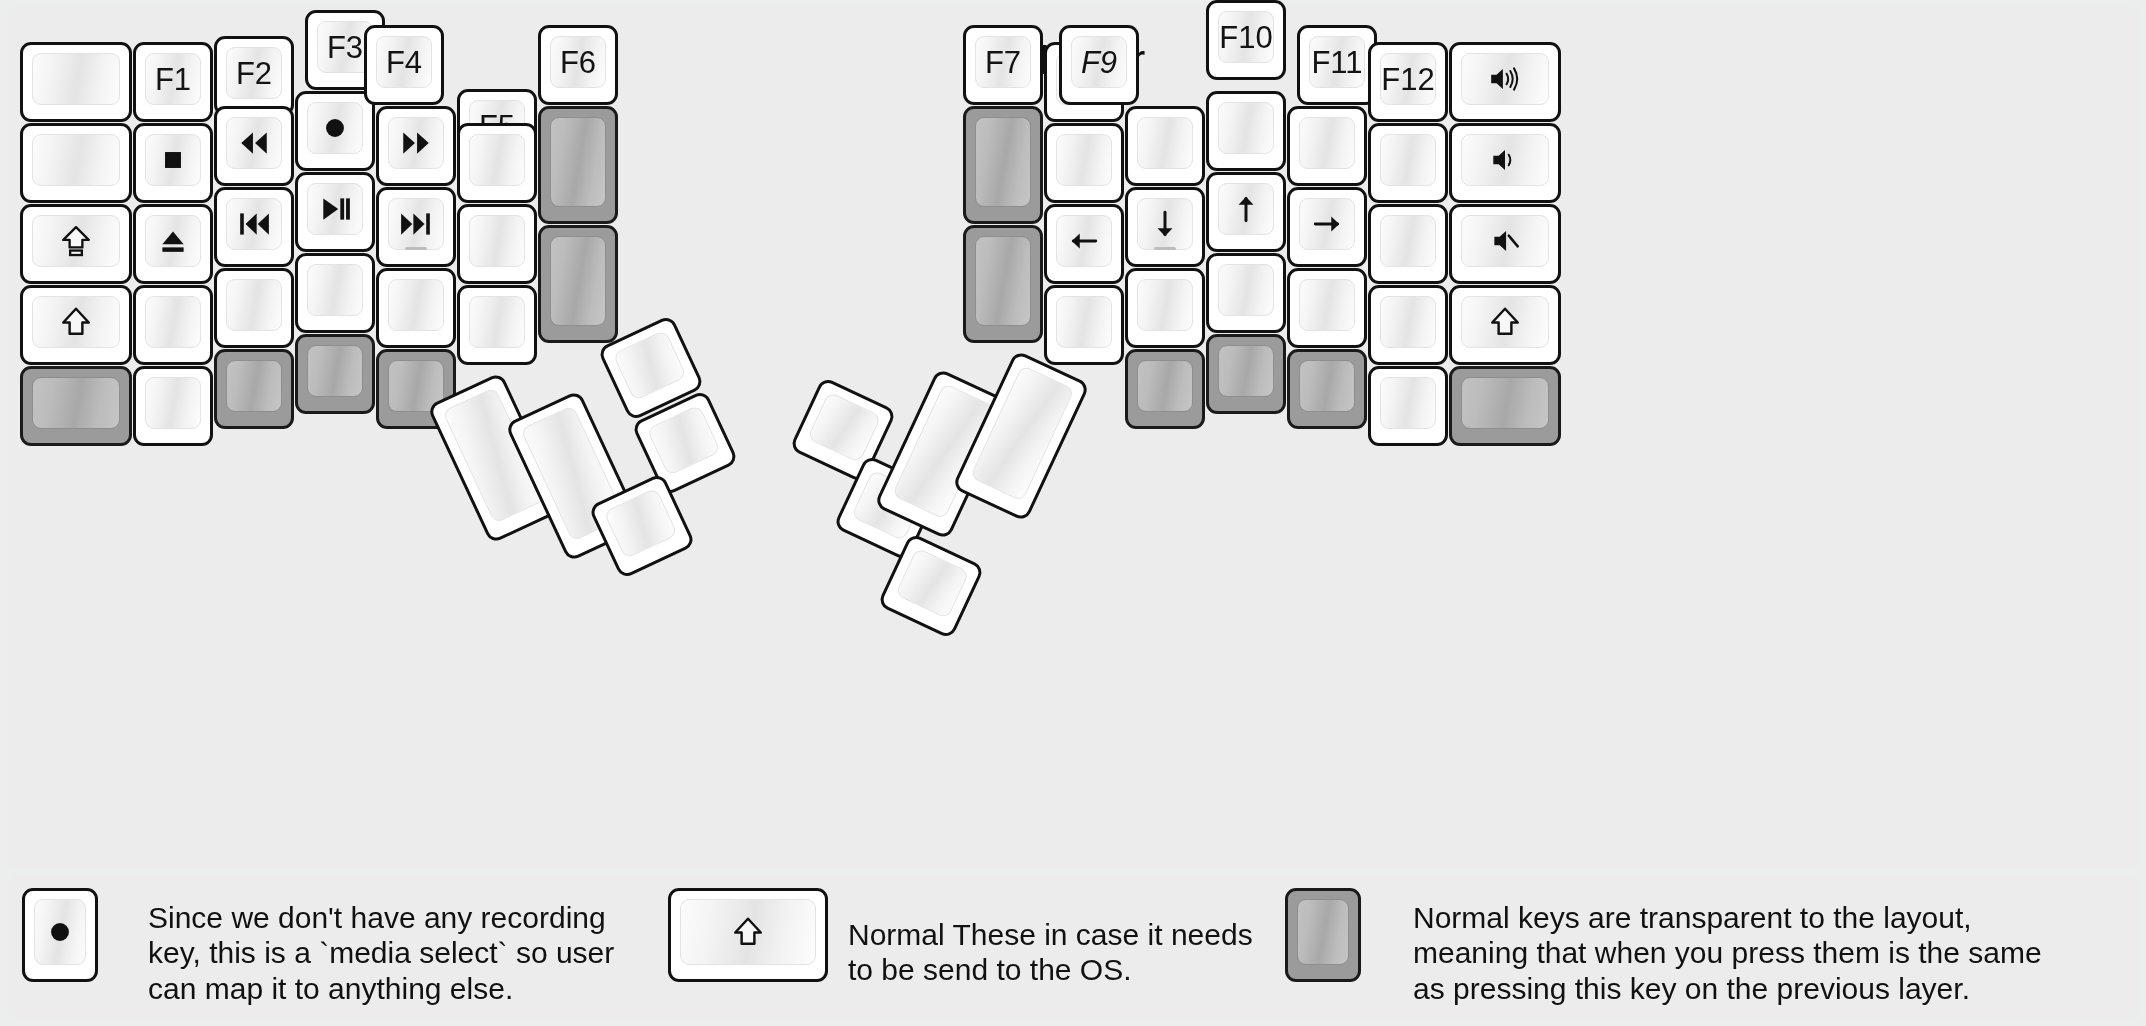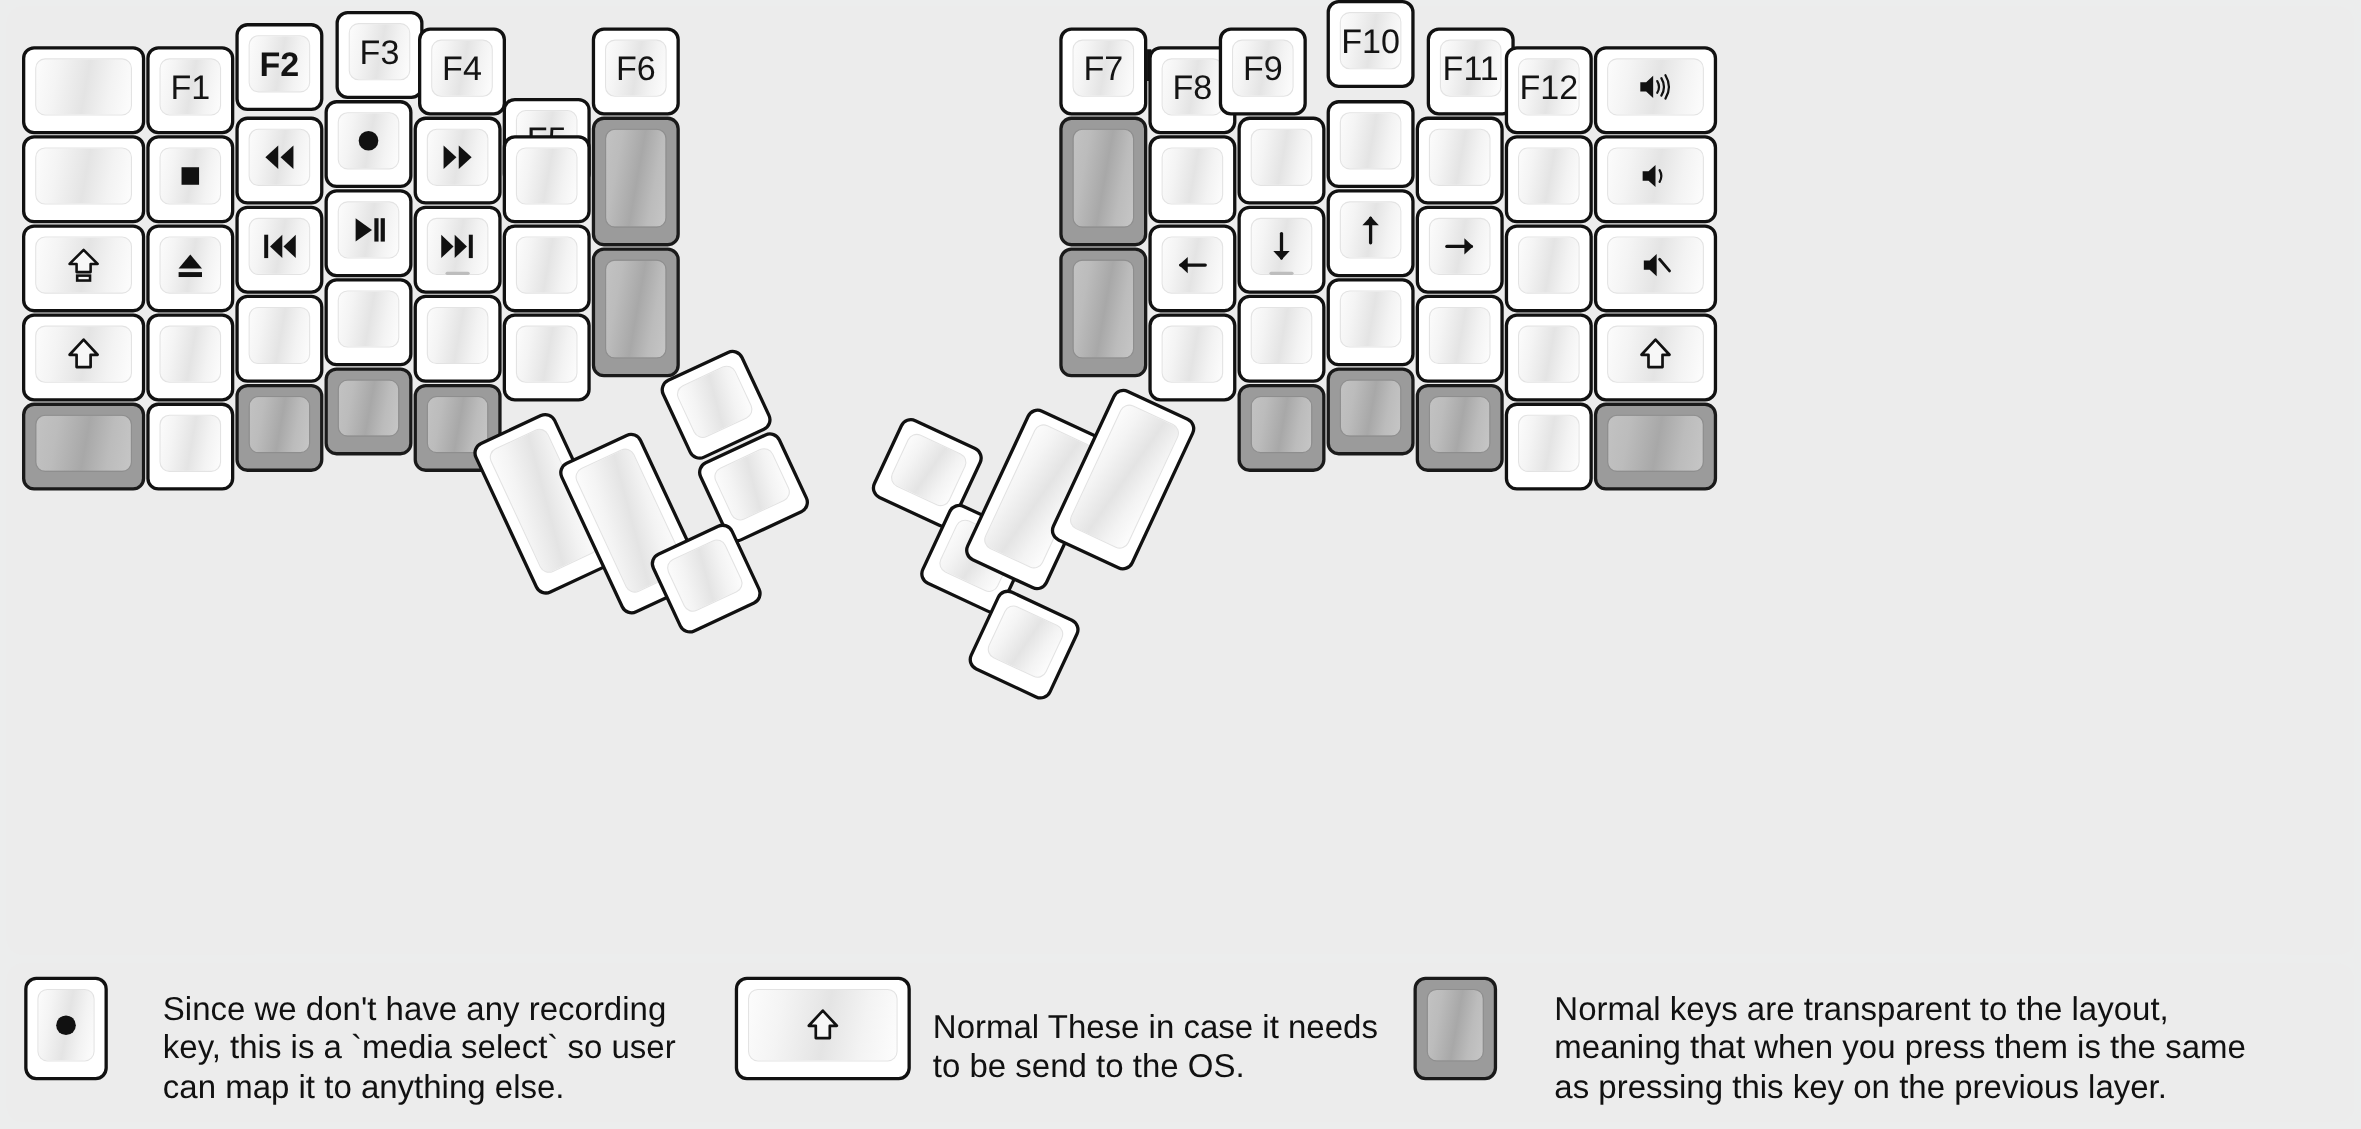--- a/index.html
+++ b/index.html
@@ -90,21 +90,21 @@
             </svg>
           </span>
         </div>
       </div>
       <div class="key" style="left: 133px; top: 285px; width: 80px; height: 80px;">
         <div class="cap"></div>
       </div>
       <div class="key" style="left: 133px; top: 366px; width: 80px; height: 80px;">
         <div class="cap"></div>
       </div>
-      <div class="key" style="left: 214px; top: 21px; width: 80px; height: 80px; font-weight: bold;">
+      <div class="key" style="left: 214px; top: 36px; width: 80px; height: 80px;">
         <div class="cap">
           <span class="lbl">F2</span>
         </div>
       </div>
       <div class="key" style="left: 214px; top: 106px; width: 80px; height: 80px;">
         <div class="cap">
           <span>
             <svg class="glyph" width="34" height="34" viewBox="0 0 32 32">
               <path d="M15 6 L15 26 L4 16 Z" fill="#111"></path>
               <path d="M28 6 L28 26 L17 16 Z" fill="#111"></path>
@@ -153,21 +153,21 @@
             </svg>
           </span>
         </div>
       </div>
       <div class="key" style="left: 295px; top: 253px; width: 80px; height: 80px;">
         <div class="cap"></div>
       </div>
       <div class="key trans" style="left: 295px; top: 334px; width: 80px; height: 80px;">
         <div class="cap"></div>
       </div>
-      <div class="key" style="left: 380px; top: 25px; width: 80px; height: 80px;">
+      <div class="key" style="left: 364px; top: 25px; width: 80px; height: 80px;">
         <div class="cap">
           <span class="lbl">F4</span>
         </div>
       </div>
       <div class="key" style="left: 376px; top: 106px; width: 80px; height: 80px;">
         <div class="cap">
           <span>
             <svg class="glyph" width="34" height="34" viewBox="0 0 32 32">
               <path d="M4 6 L4 26 L15 16 Z" fill="#111"></path>
               <path d="M17 6 L17 26 L28 16 Z" fill="#111"></path>
@@ -243,21 +243,21 @@
             <svg class="glyph" width="34" height="34" viewBox="0 0 32 32">
               <path d="M27 16 L6 16" stroke="#111" stroke-width="2.8" stroke-linecap="round"></path>
               <path d="M12 9 L4.5 16 L12 23 Z" fill="#111"></path>
             </svg>
           </span>
         </div>
       </div>
       <div class="key" style="left: 1044px; top: 285px; width: 80px; height: 80px;">
         <div class="cap"></div>
       </div>
-      <div class="key" style="left: 1108px; top: 25px; width: 80px; height: 80px;">
+      <div class="key" style="left: 1059px; top: 25px; width: 80px; height: 80px; font-style: italic;">
         <div class="cap">
           <span class="lbl">F9</span>
         </div>
       </div>
       <div class="key" style="left: 1125px; top: 106px; width: 80px; height: 80px;">
         <div class="cap"></div>
       </div>
       <div class="key" style="left: 1125px; top: 187px; width: 80px; height: 80px;">
         <div class="cap">
           <span>

